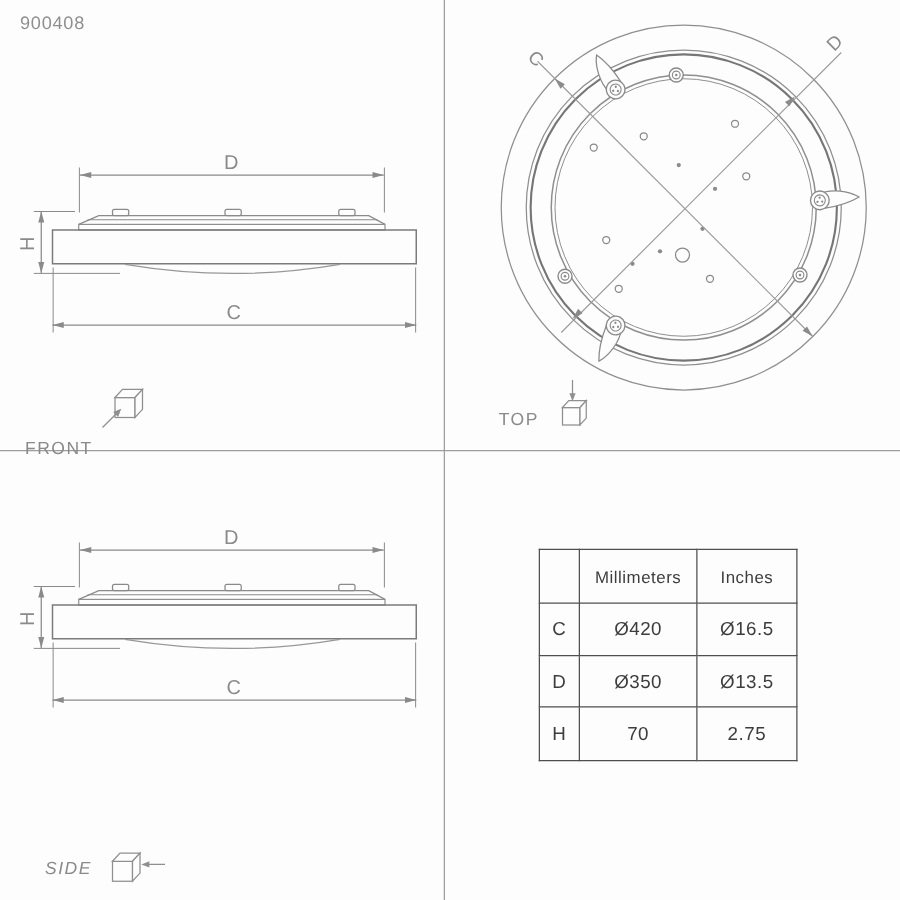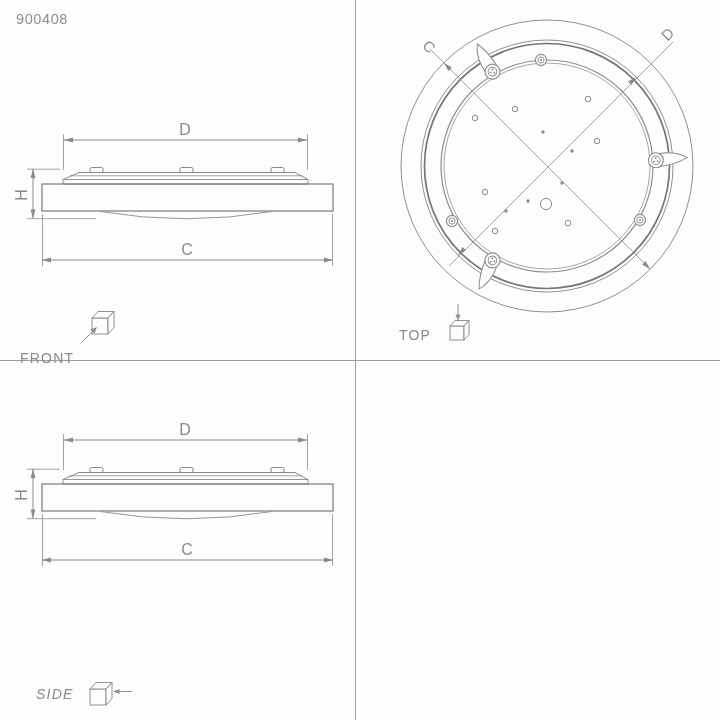--- a/index.html
+++ b/index.html
@@ -174,14 +174,38 @@
         <line x1="132" y1="691.5" x2="116" y2="691.5"></line>
         <polygon points="113,691.5 119.5,689 119.5,694" fill="#8f8f8f" stroke="none"></polygon>
       </g>
     </g>
   </svg>
 
   <div class="view-label lbl-front">FRONT</div>
   <div class="view-label lbl-top">TOP</div>
   <div class="view-label lbl-side">SIDE</div>
 
+  <table class="dims">
+    <tbody>
+        <tr class="rh0">
+      <th class="cw0"></th>
+      <th class="cw1">Millimeters</th>
+      <th class="cw2">Inches</th>
+    </tr>
+    <tr class="rh1">
+      <td>C</td>
+      <td>Ø420</td>
+      <td>Ø16.5</td>
+    </tr>
+    <tr class="rh2">
+      <td>D</td>
+      <td>Ø350</td>
+      <td>Ø13.5</td>
+    </tr>
+    <tr class="rh3">
+      <td>H</td>
+      <td>70</td>
+      <td>2.75</td>
+    </tr>
+  </tbody>
+    </table>
 
 </div>
 
 </body></html>

